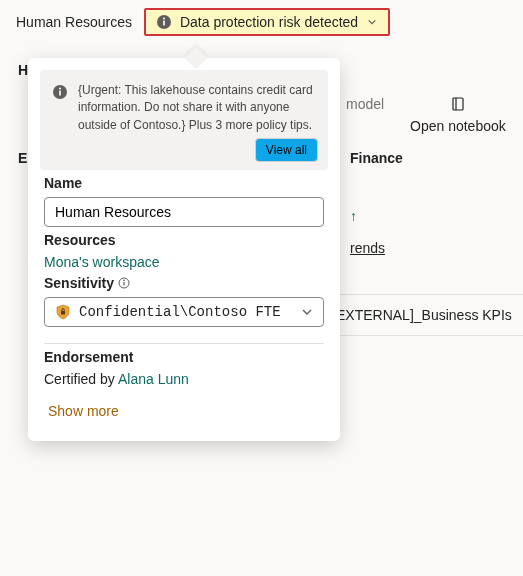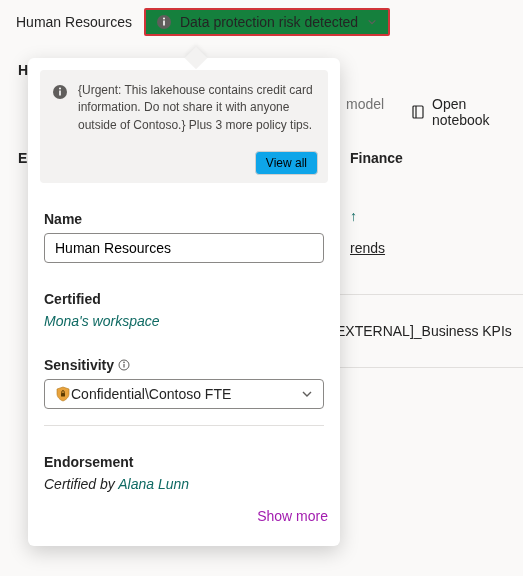--- a/index.html
+++ b/index.html
@@ -24,21 +24,21 @@
       font-size: 14px;
       color: #242424;
     }
     .risk-chip {
       display: inline-flex;
       align-items: center;
       gap: 8px;
       padding: 4px 10px;
       border: 2px solid #d13438;
       border-radius: 2px;
-      background: #15803d;
+      background: #fef9c3;
       cursor: pointer;
       text-align: right;
     }
     .risk-chip .info-icon {
       width: 16px; height: 16px;
       display: inline-flex; align-items: center; justify-content: center;
     }
     .chevron { width: 12px; height: 12px; display: inline-flex; align-items: center; justify-content: center; }
     .toolbar-item { display: inline-flex; align-items: center; gap: 6px; color: #242424; cursor: pointer; }
     .toolbar-icon { width: 16px; height: 16px; display: inline-flex; }
@@ -63,70 +63,72 @@
       top: -8px;
       left: 160px;
       width: 16px; height: 16px;
       background: #f3f2f1;
       transform: rotate(45deg);
       box-shadow: -2px -2px 4px rgba(0,0,0,0.05);
     }
     .policy-box {
       background: #f3f2f1;
       border-radius: 4px;
-      padding: 12px 12px 23px;
+      padding: 12px 12px 10px;
       display: flex;
       gap: 10px;
       position: relative;
     }
     .policy-box .info-icon { flex: 0 0 auto; margin-top: 2px; }
     .policy-text { font-size: 12px; color: #484644; line-height: 1.45; }
     .view-all-btn {
       position: absolute;
       right: 10px;
       bottom: 8px;
       background: #0ea5e9;
       border: 1px solid #d2d0ce;
       border-radius: 4px;
       padding: 4px 10px;
       font-size: 12px;
       cursor: pointer;
     }
-    .field { margin-top: 28px; padding: 0 4px; }
+    .field { margin-top: 5px; padding: 0 4px; }
     .field-label { font-weight: 600; font-size: 14px; margin-bottom: 6px; display: flex; align-items: center; gap: 4px; }
     .text-input {
       width: 100%;
       border: 1px solid #8a8886;
       border-radius: 4px;
       padding: 6px 10px;
       font-size: 14px;
       font-family: inherit;
     }
-    .field-value { font-size: 14px; font-style: italic; }
+    .field-value { font-size: 14px; }
     .sensitivity-select {
       width: 100%;
       border: 1px solid #8a8886;
       border-radius: 4px;
       padding: 6px 10px;
       display: flex;
       align-items: center;
+      gap: 8px;
       cursor: pointer;
       position: relative;
+      font-family: Liberation Mono, monospace;
     }
     .sensitivity-select .chevron { margin-left: auto; }
     .shield-icon { width: 16px; height: 16px; display: inline-flex; }
     .hr { border: none; border-top: 1px solid #e1dfdd; margin: 16px 4px 0; }
-    .show-more { color: #a21caf; margin: 16px 0 10px; cursor: pointer; text-align: right; }
+    .show-more { color: #a16207; margin: 16px 8px 10px; cursor: pointer; }
     .small-info { width: 12px; height: 12px; display: inline-flex; }
     .bg-model { position: absolute; left: 346px; top: 96px; display:flex; align-items:center; gap:6px; color:#737373; }
-    .bg-open { position: absolute; left: 410px; top: 96px; display:flex; align-items:center; gap:6px; color:#242424; }
+    .bg-open { position: absolute; left: 410px; top: 96px; display:flex; align-items:center; gap:6px; color:#242424;flex-direction:column; }
     .bg-finance { position:absolute; left: 350px; top: 150px; font-weight:600;text-align:right; }
     .bg-arrow { position:absolute; left: 350px; top: 208px; }
     .bg-trends { position:absolute; left: 350px; top: 240px; text-decoration: underline; }
-    .bg-kpis { position:absolute; left: 336px; top: 294px; right:0; padding:28px 0; border-top:1px solid #e1dfdd; border-bottom:1px solid #e1dfdd; }
+    .bg-kpis { position:absolute; left: 336px; top: 294px; right:0; padding:12px 0; border-top:1px solid #e1dfdd; border-bottom:1px solid #e1dfdd; }
     .hletter { position:absolute; left:18px; top:62px; font-weight:600; }
     .eletter { position:absolute; left:18px; top:150px; font-weight:600; }
   </style>
 </head>
 <body>
 
 <div class="header">
   <span class="header-title">Human Resources</span>
   <div class="risk-chip">
     <span class="info-icon">
@@ -178,21 +180,21 @@
     <div class="policy-text" style="padding-bottom:26px;">{Urgent: This lakehouse contains credit card information. Do not share it with anyone outside of Contoso.} Plus 3 more policy tips.</div>
     <button class="view-all-btn">View all</button>
   </div>
 
   <div class="field">
     <div class="field-label">Name</div>
     <input class="text-input" type="text" value="Human Resources" style="">
   </div>
 
   <div class="field">
-    <div class="field-label">Certified</div>
+    <div class="field-label">Resources</div>
     <div class="field-value link-teal">Mona's workspace</div>
   </div>
 
   <div class="field">
     <div class="field-label">
       <span>Sensitivity</span>
       <span class="small-info">
         <svg viewBox="0 0 12 12" width="12" height="12">
             <circle cx="6" cy="6" r="5" fill="none" stroke="#605e5c" stroke-width="1"></circle>
             <rect x="5.4" y="5" width="1.2" height="3.5" fill="#605e5c"></rect>

